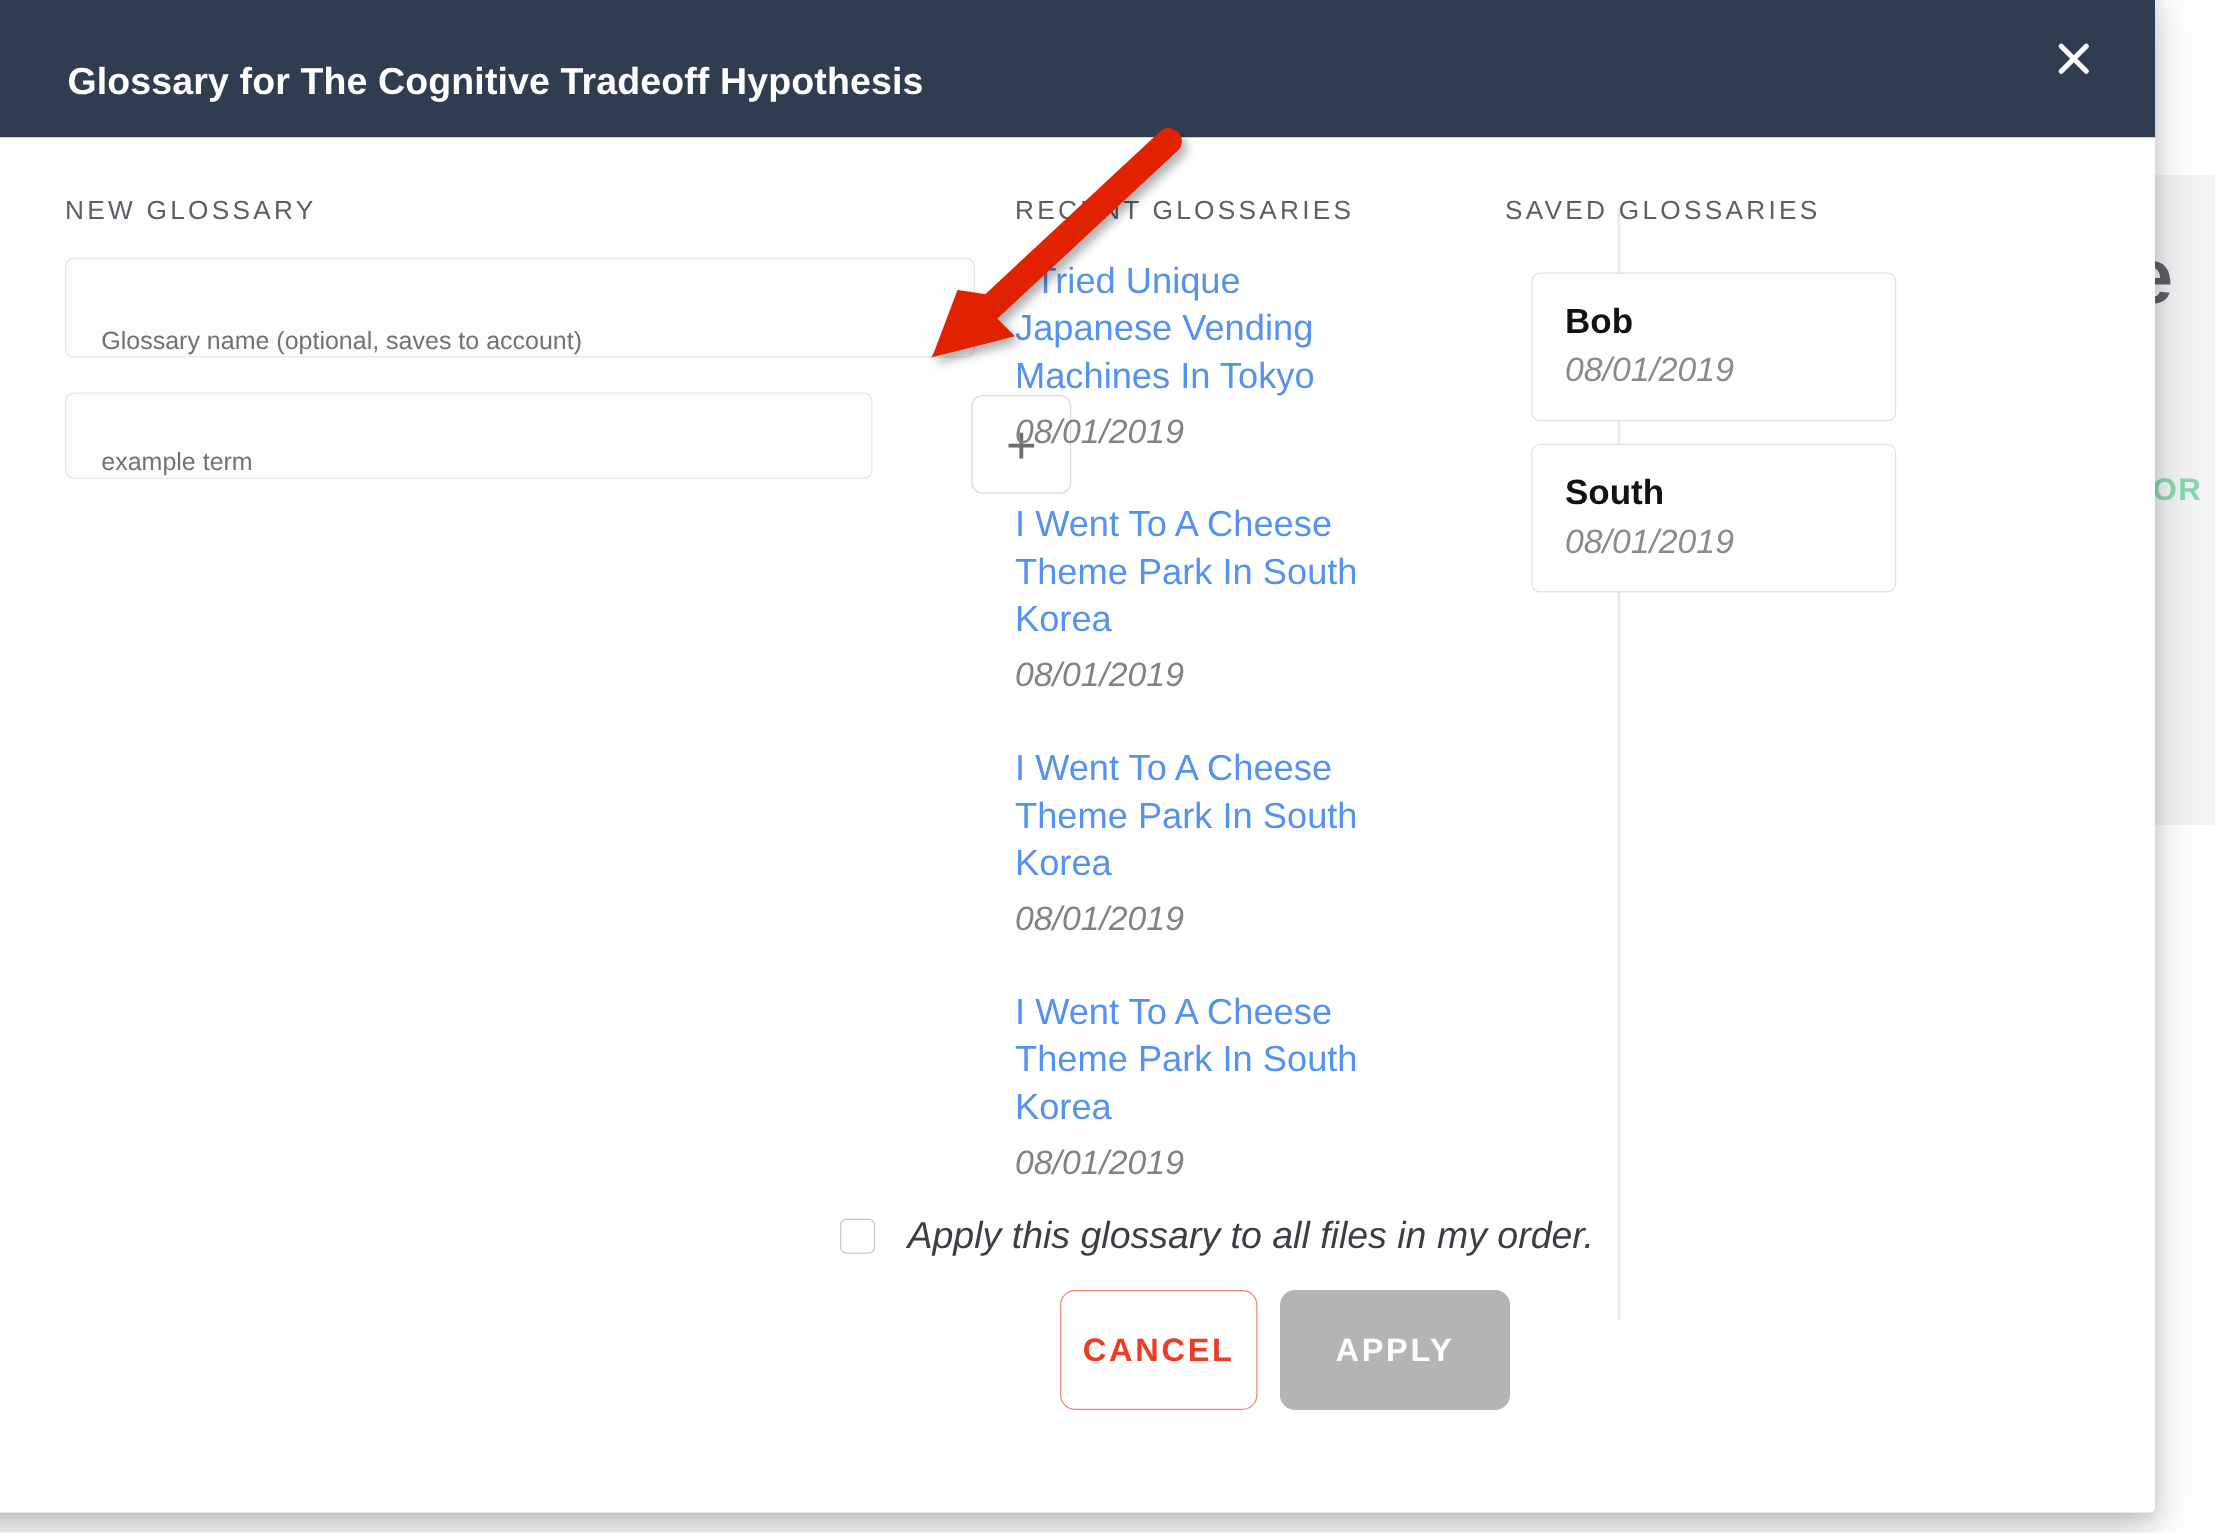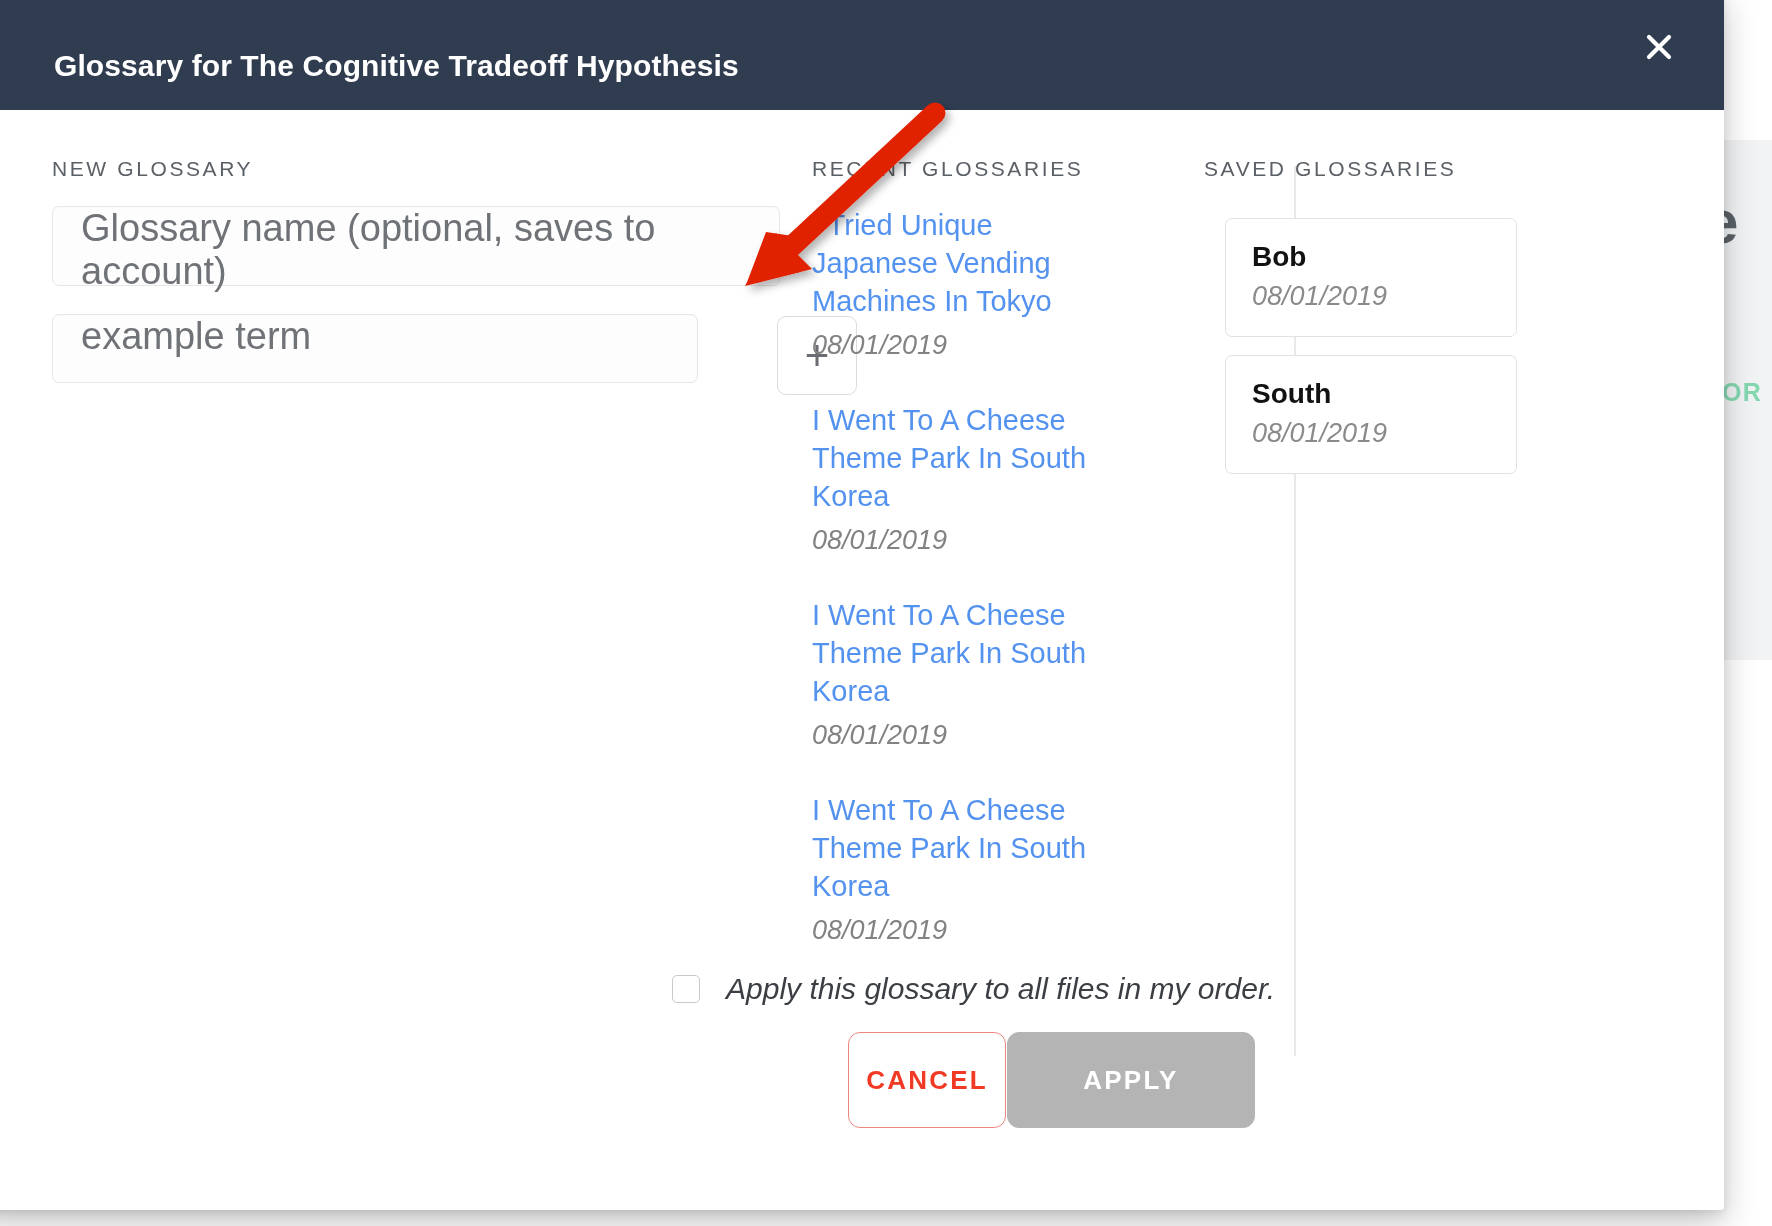--- a/index.html
+++ b/index.html
@@ -129,23 +129,23 @@
   .col-head-recent { left: 840px;  top: 47px; }
   .col-head-saved  { left: 1232px; top: 47px; }
 
   
   .field {
     position: absolute;
     background: #fdfdfd;
     border: 1px solid #e6e6e6;
     border-radius: 7px;
     display: flex;
-    align-items: flex-start;
+    align-items: flex-end;
     padding-left: 28px;
-    font-size: 38px;
+    font-size: 20px;
     color: #6f7276;
     box-shadow: inset 0 1px 2px rgba(0,0,0,0.012);
     cursor: text;
   }
   .field-name { left: 80px; top: 96px;  width: 728px; height: 80px; }
   .field-term { left: 80px; top: 204px; width: 646px; height: 69px; }
   .field .ph { pointer-events: none; }
 
   .add-btn {
     position: absolute;
@@ -272,23 +272,23 @@
     cursor: pointer;
   }
   .btn-cancel {
     width: 158px;
     height: 96px;
     background: #ffffff;
     border: 1px solid #f0857d;
     color: #f03a24;
   }
   .btn-apply {
-    width: 248px;
+    width: 184px;
     height: 96px;
-    margin-left: 1px;
+    margin-left: 18px;
     background: #b4b4b4;
     border: 1px solid #b4b4b4;
     color: #ffffff;
   }
 
   
   .arrow-overlay {
     position: absolute;
     left: 0; top: 0;
     width: 1772px; height: 1226px;

